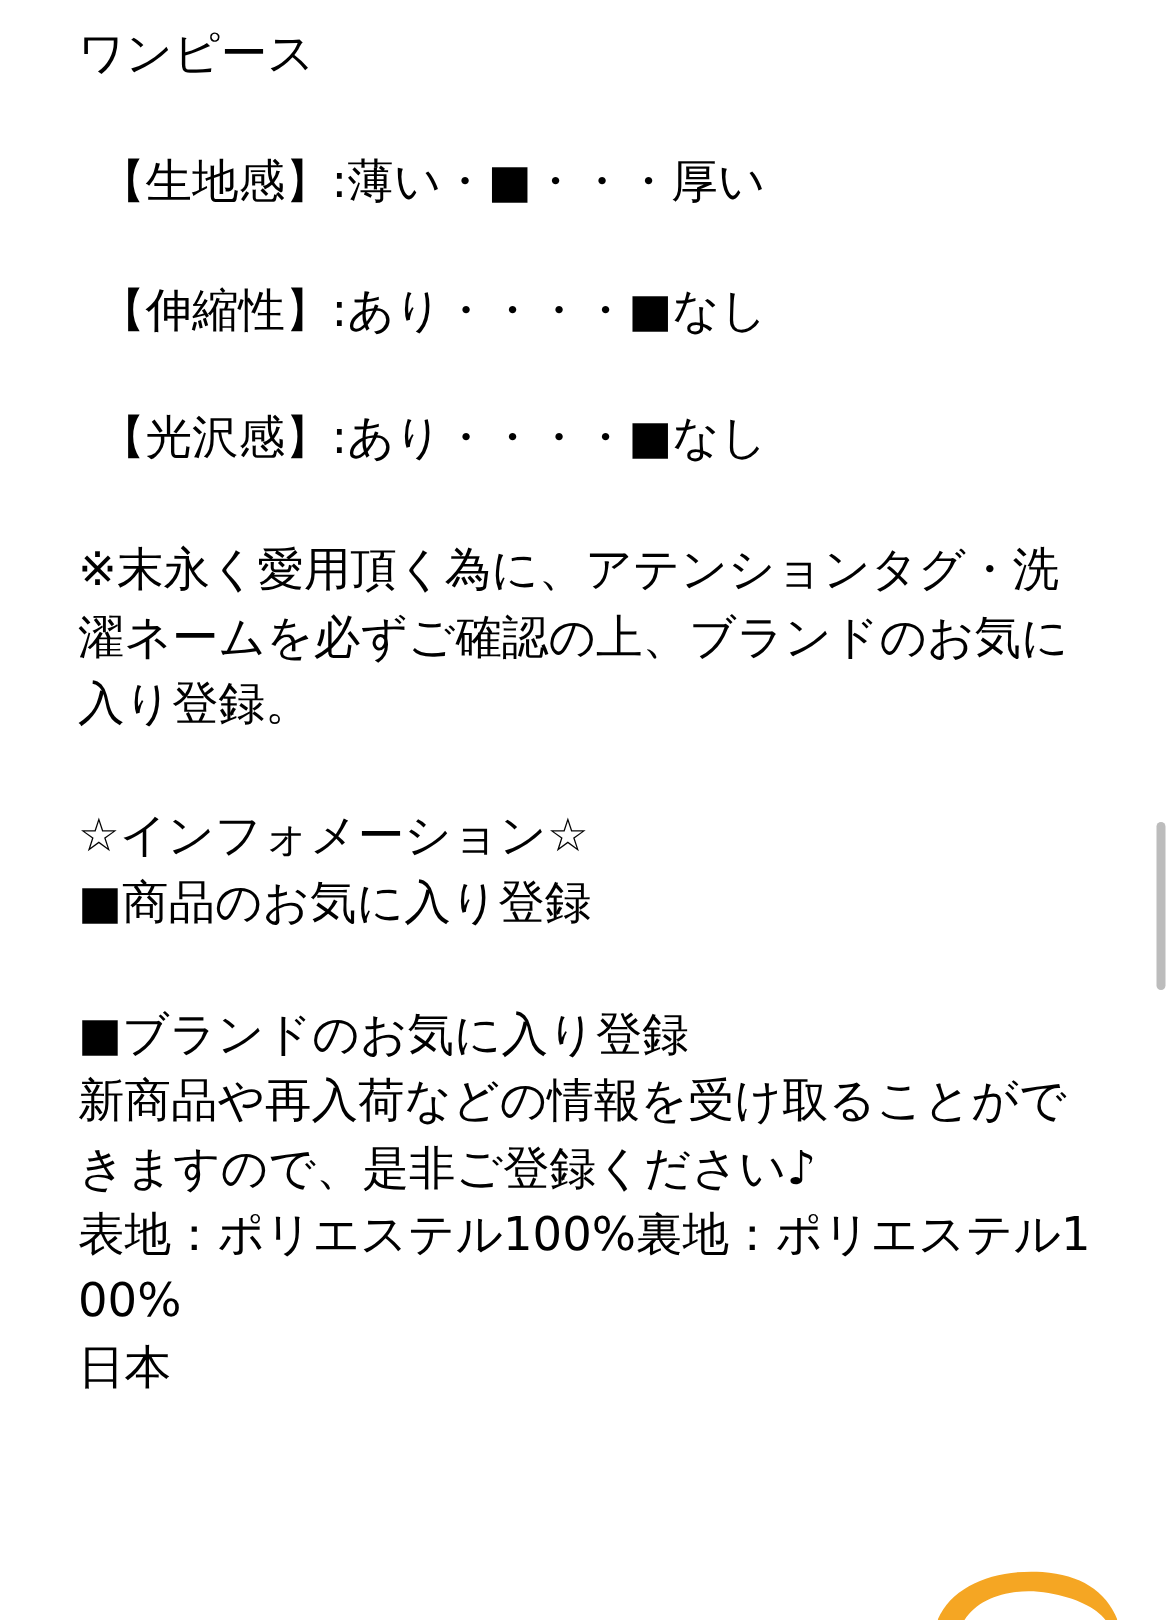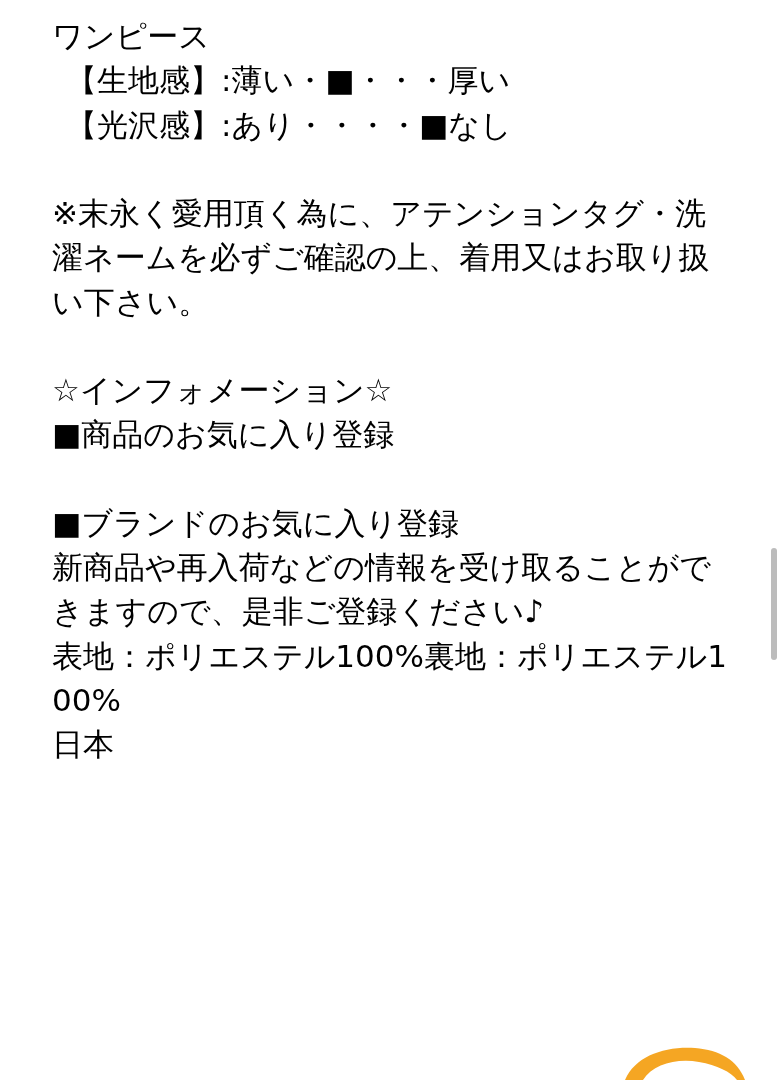--- a/index.html
+++ b/index.html
@@ -31,20 +31,21 @@
     letter-spacing: 0px;
     white-space: normal;
   }
   .line {
     display: block;
     white-space: pre-wrap;
     word-break: break-all;
   }
   .indent {
     padding-left: 14px;
+    margin-top: 41px;
   }
   .spacer {
     display: block;
     height: 44px;
   }
   
   .scrollbar-track {
     position: absolute;
     right: 3px;
     top: 0;
@@ -77,25 +78,26 @@
 </style>
 </head>
 <body>
 
 <div class="page">
   <div class="doc">
 
     <span class="line">ワンピース</span>
 
     <span class="line indent">【生地感】:薄い・■・・・厚い</span>
+    <span class="line indent">【伸縮性】:あり・・・・■なし</span>
     <span class="line indent">【光沢感】:あり・・・・■なし</span>
 
     <span class="spacer"></span>
 
-    <span class="line">※末永く愛用頂く為に、アテンションタグ・洗濯ネームを必ずご確認の上、着用又はお取り扱い下さい。</span>
+    <span class="line">※末永く愛用頂く為に、アテンションタグ・洗濯ネームを必ずご確認の上、ブランドのお気に入り登録。</span>
 
     <span class="spacer"></span>
 
     <span class="line">☆インフォメーション☆</span>
     <span class="line">■商品のお気に入り登録</span>
 
     <span class="spacer"></span>
 
     <span class="line">■ブランドのお気に入り登録</span>
     <span class="line">新商品や再入荷などの情報を受け取ることができますので、是非ご登録ください♪</span>

